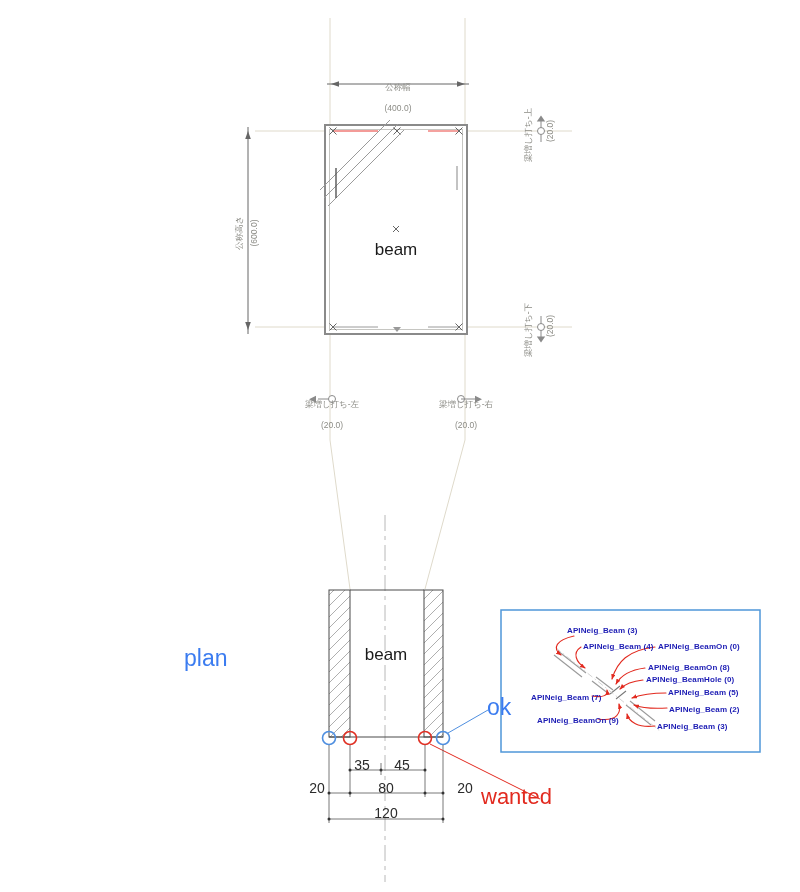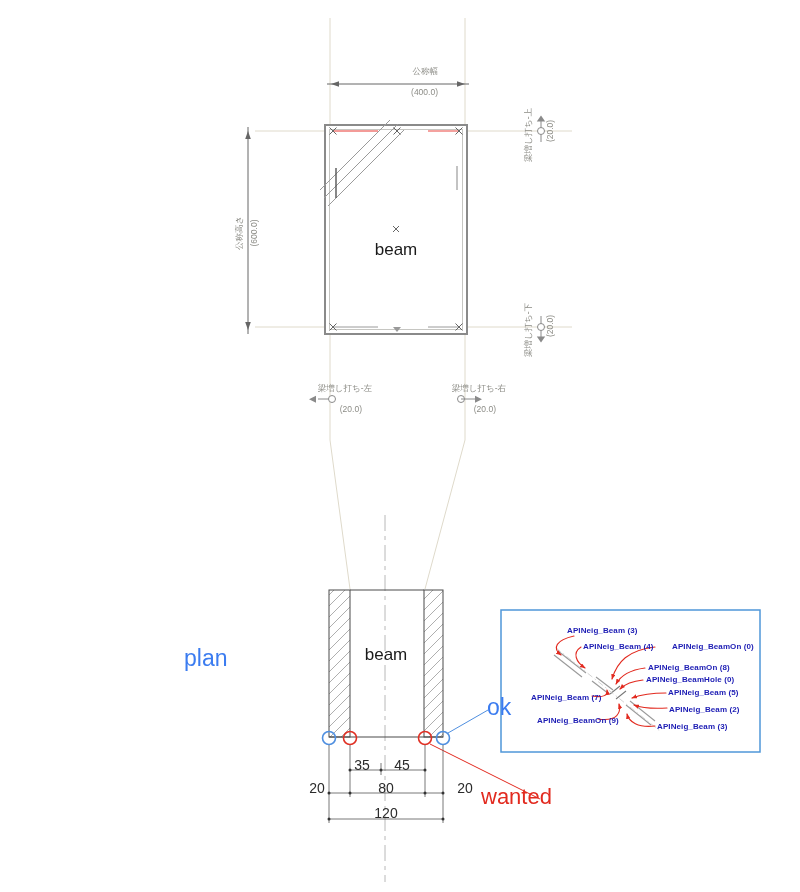--- a/index.html
+++ b/index.html
@@ -15,21 +15,21 @@
     --dim-gray:#8c8c86;
   }
   html,body{margin:0;padding:0;background:#fff;}
   #app{position:relative;width:800px;height:892px;background:#fff;overflow:hidden;
        font-family:"Liberation Sans",sans-serif;}
   #app svg{position:absolute;left:0;top:0;z-index:1;}
   .txt{position:absolute;z-index:2;white-space:nowrap;}
   .title{font-size:23px;color:var(--blue-label);}
   .wanted{font-size:22px;color:var(--red-label);}
   .beam{font-size:17px;color:#1a1a1a;width:80px;text-align:center;}
-  .jdim{font-size:8.5px;color:var(--dim-gray);text-align:right;}
+  .jdim{font-size:8.5px;color:var(--dim-gray);text-align:center;margin-top:16px;}
   .jdim-v{font-size:8.5px;color:var(--dim-gray);transform:translate(-50%,-50%) rotate(-90deg);}
   .pdim{font-size:14px;color:#2b2b2b;text-align:center;width:30px;}
   .api{font-size:8px;font-weight:bold;color:var(--navy-api);letter-spacing:0.1px;}
   .refline{stroke:var(--ref-line);stroke-width:1;}
   .dimln{stroke:#666;stroke-width:1;}
   .ext{stroke:#555;stroke-width:0.8;}
   .xmark{stroke:#555;stroke-width:0.9;}
 </style>
 </head>
 <body>
@@ -211,21 +211,21 @@
 
 <div class="txt pdim" style="left:347px;top:757px;">35</div>
 <div class="txt pdim" style="left:387px;top:757px;">45</div>
 <div class="txt pdim" style="left:302px;top:780px;">20</div>
 <div class="txt pdim" style="left:371px;top:780px;">80</div>
 <div class="txt pdim" style="left:450px;top:780px;">20</div>
 <div class="txt pdim" style="left:366px;top:805px;width:40px;">120</div>
 
 <div class="txt api" style="left:567px;top:626px;">APINeig_Beam (3)</div>
 <div class="txt api" style="left:583px;top:642px;">APINeig_Beam (4)</div>
-<div class="txt api" style="left:658px;top:642px;margin-left:14px;">APINeig_BeamOn (0)</div>
+<div class="txt api" style="left:658px;top:642px;">APINeig_BeamOn (0)</div>
 <div class="txt api" style="left:648px;top:663px;">APINeig_BeamOn (8)</div>
 <div class="txt api" style="left:646px;top:675px;">APINeig_BeamHole (0)</div>
 <div class="txt api" style="left:668px;top:688px;">APINeig_Beam (5)</div>
 <div class="txt api" style="left:531px;top:693px;">APINeig_Beam (7)</div>
 <div class="txt api" style="left:669px;top:705px;">APINeig_Beam (2)</div>
 <div class="txt api" style="left:537px;top:716px;">APINeig_BeamOn (9)</div>
 <div class="txt api" style="left:657px;top:722px;">APINeig_Beam (3)</div>
 
 </div>
 

